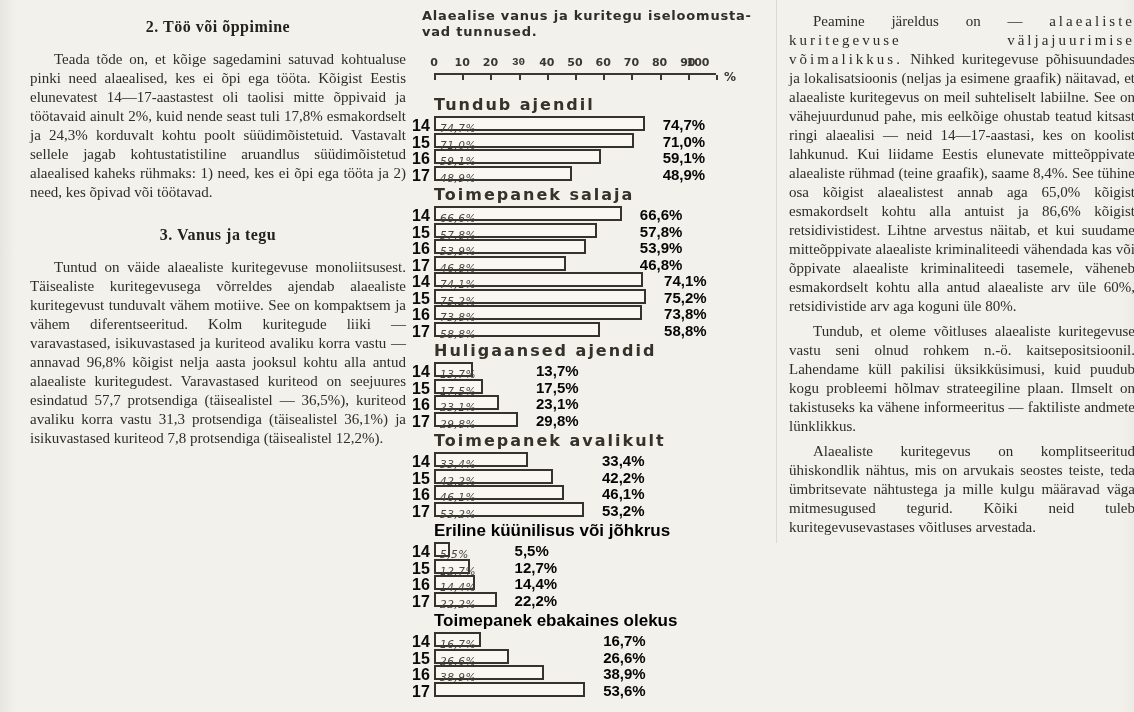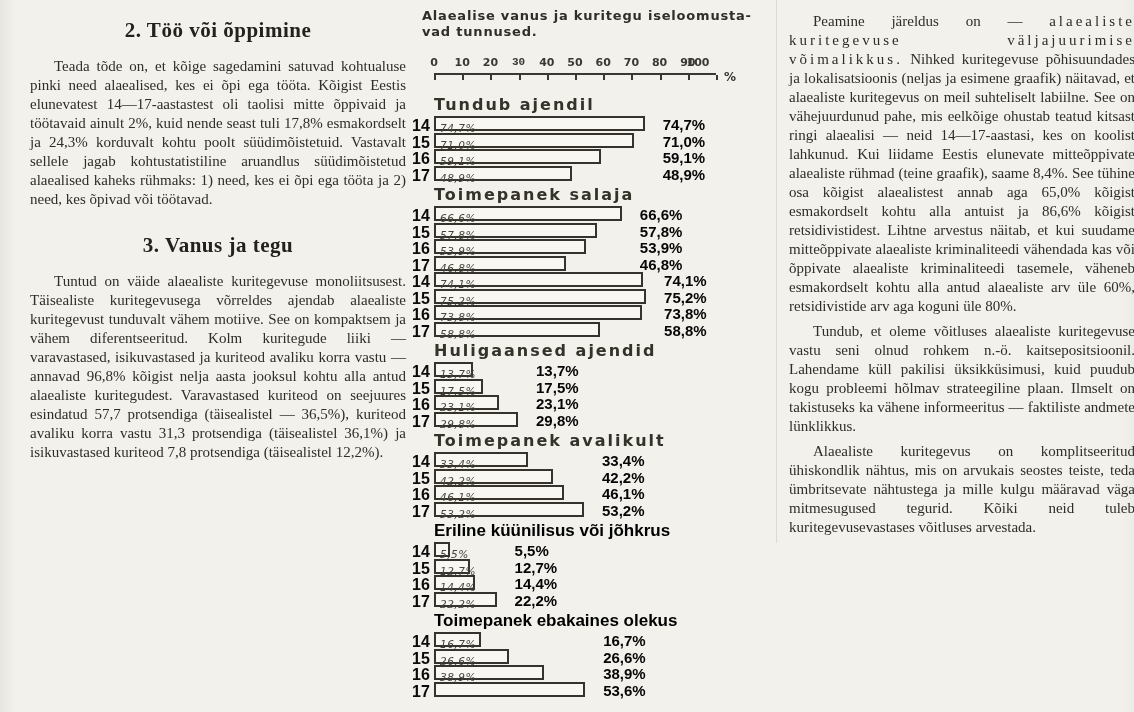--- a/index.html
+++ b/index.html
@@ -10,21 +10,21 @@
     overflow:hidden;
     color:#2c2b26;
     font-family:"Liberation Serif", serif;
   }
   .col{position:absolute;top:0;}
   .col-left{left:30px;width:376px;padding-top:10px;}
   .col-mid{left:412px;width:362px;padding-top:6px;}
   .col-right{left:776px;width:346px;padding-top:12px;border-left:1px solid #dcdad2;padding-left:12px;}
   h2.scan-heading{
     font-family:"Liberation Serif", serif;
-    font-size:21px;font-weight:bold;text-align:center;
+    font-size:16px;font-weight:bold;text-align:center;
     margin:8px 10px 14px;letter-spacing:0.5px;color:#23221e;
   }
   h2.scan-heading.second{margin-top:24px;}
   .body-text{
     font-size:15px;line-height:19px;text-align:justify;
     margin:0 0 6px 0;text-indent:1.6em;color:#2e2d28;
   }
   .sperr{letter-spacing:3px;word-spacing:3px;}
   
   .chart-title{

